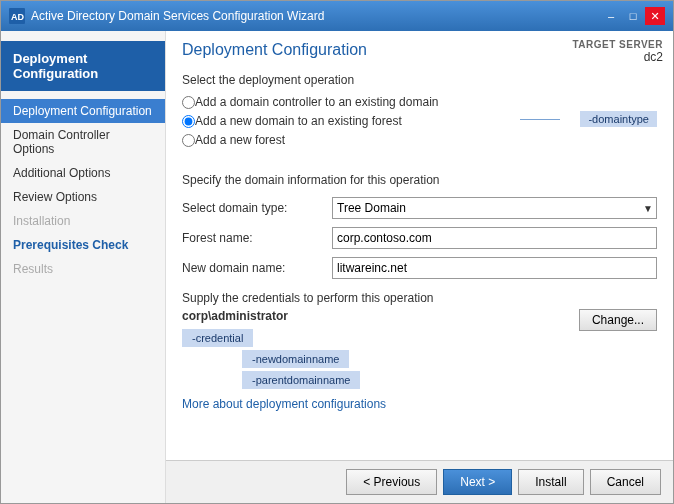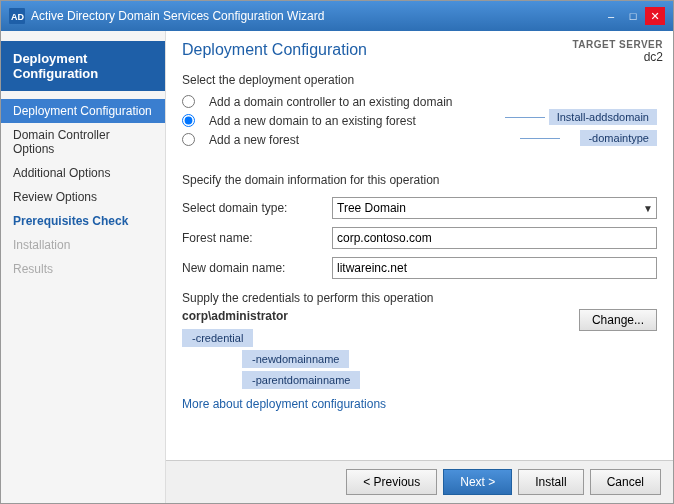--- a/index.html
+++ b/index.html
@@ -162,22 +162,22 @@
     .radio-group {
       display: flex;
       flex-direction: column;
       gap: 5px;
       margin-bottom: 16px;
       position: relative;
     }
 
     .radio-item {
       display: flex;
-      align-items: flex-start;
-      gap: 14px;
+      align-items: center;
+      gap: 0;
       font-size: 12px;
       color: #333;
     }
 
     .radio-item input[type="radio"] {
       margin: 0;
       cursor: pointer;
     }
 
     .info-section {
@@ -359,22 +359,22 @@
   </div>
 
   <div class="content-area">
 
     <div class="sidebar">
       <div class="sidebar-header">Deployment Configuration</div>
       <div class="sidebar-item active">Deployment Configuration</div>
       <div class="sidebar-item">Domain Controller Options</div>
       <div class="sidebar-item">Additional Options</div>
       <div class="sidebar-item">Review Options</div>
+      <div class="sidebar-item disabled">Installation</div>
       <div class="sidebar-item highlight">Prerequisites Check</div>
-      <div class="sidebar-item disabled">Installation</div>
       <div class="sidebar-item disabled">Results</div>
     </div>
 
     <div class="main-content">
       <div class="target-server">
         <div class="target-server-label">TARGET SERVER</div>
         <div class="target-server-name">dc2</div>
       </div>
 
       <div class="page-content">
@@ -392,24 +392,20 @@
               <input type="radio" name="deployment" id="radio2" checked="" style="">
               <label for="radio2">Add a new domain to an existing forest</label>
             </div>
             <div class="radio-item">
               <input type="radio" name="deployment" id="radio3" style="">
               <label for="radio3">Add a new forest</label>
             </div>
           </div>
 
           <div style="display: flex; flex-direction: column; gap: 3px; align-items: flex-end; padding-top: 14px; min-width: 130px;">
-            <div style="display: flex; align-items: center; gap: 4px;">
-              <div style="width: 40px; height: 1px; background: #7aa3d4;"></div>
-              <div class="right-callout">Install-addsdomain</div>
-            </div>
             <div style="display: flex; align-items: center; gap: 20px; margin-top: 2px;">
               <div style="width: 40px; height: 1px; background: #7aa3d4;"></div>
               <div class="right-callout">-domaintype</div>
             </div>
           </div>
         </div>
 
         <div class="info-section" style="margin-top: 10px;">
           <div class="info-section-label">Specify the domain information for this operation</div>
 

